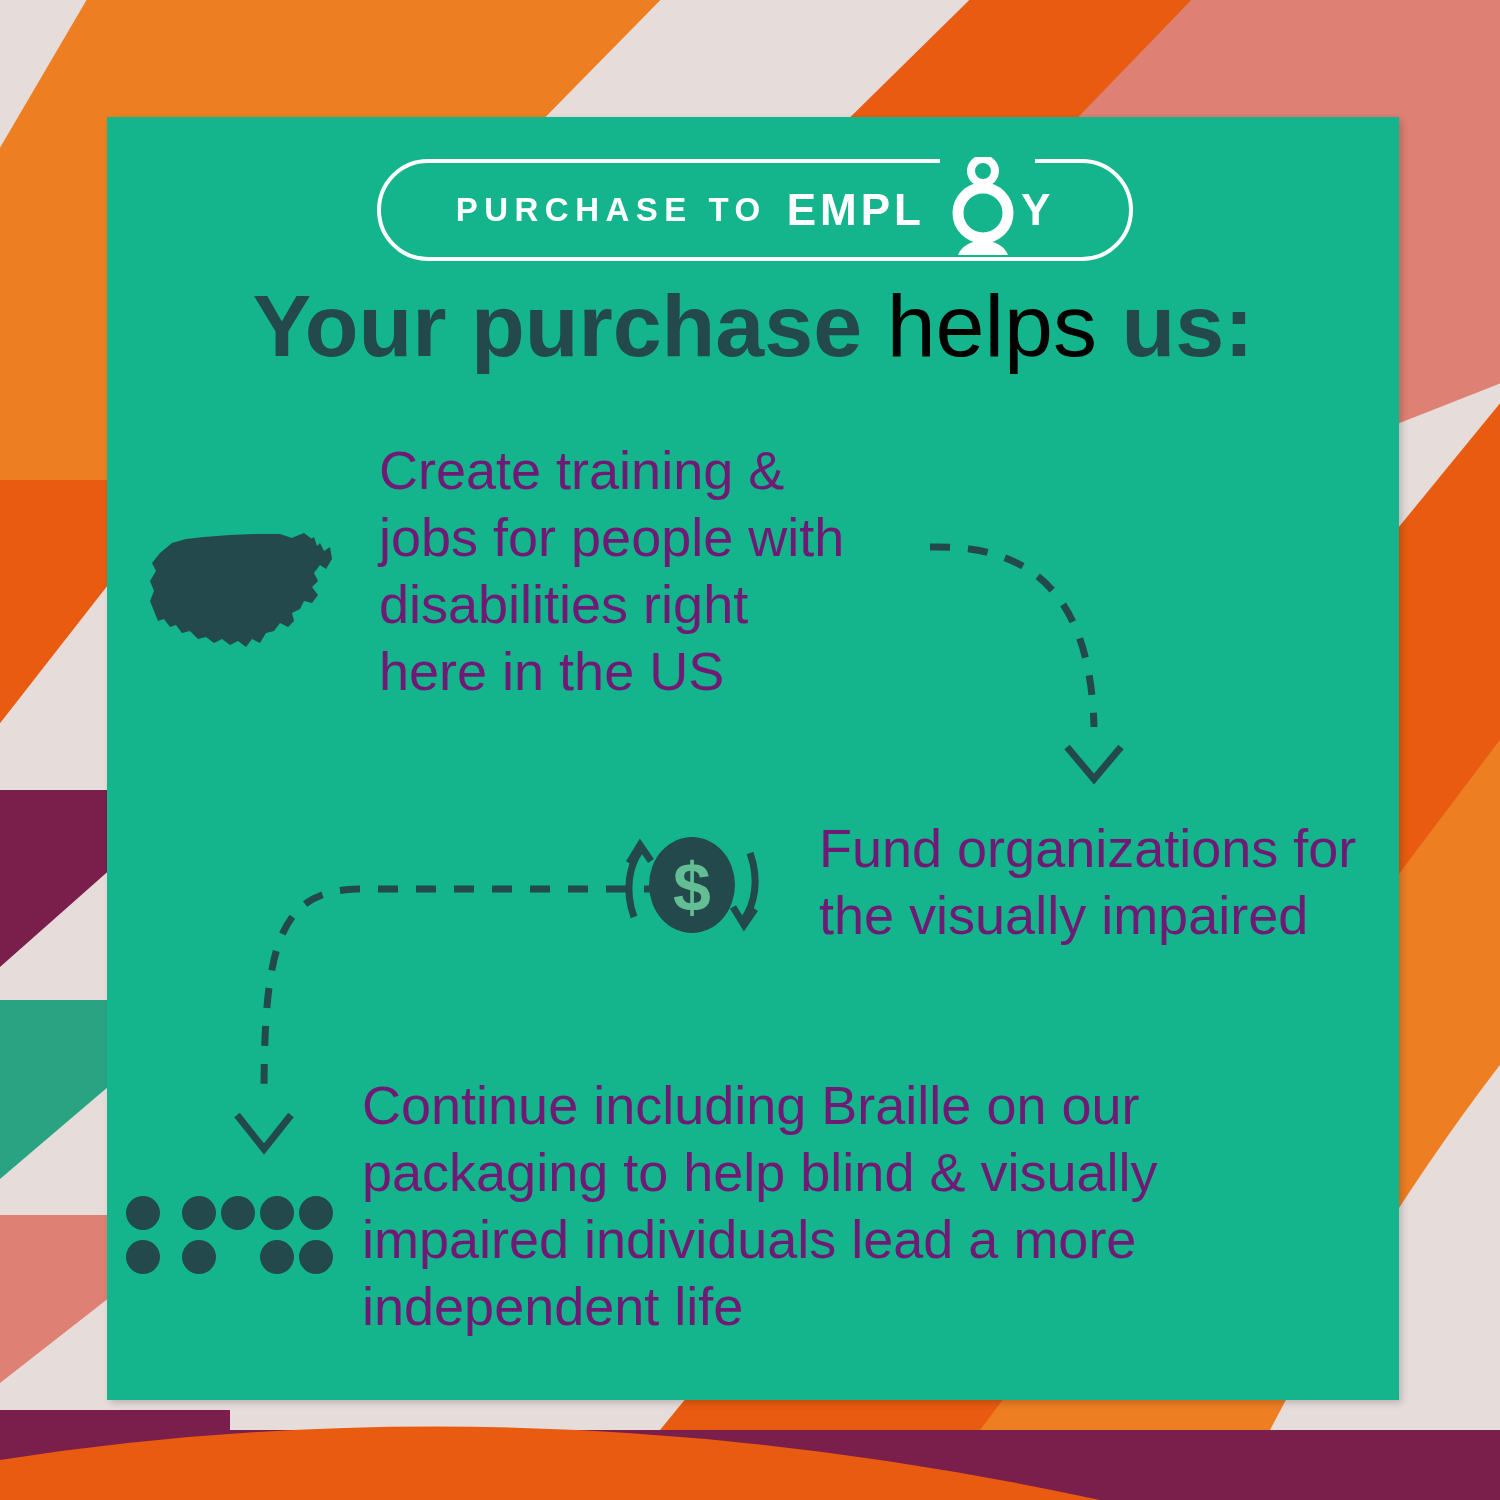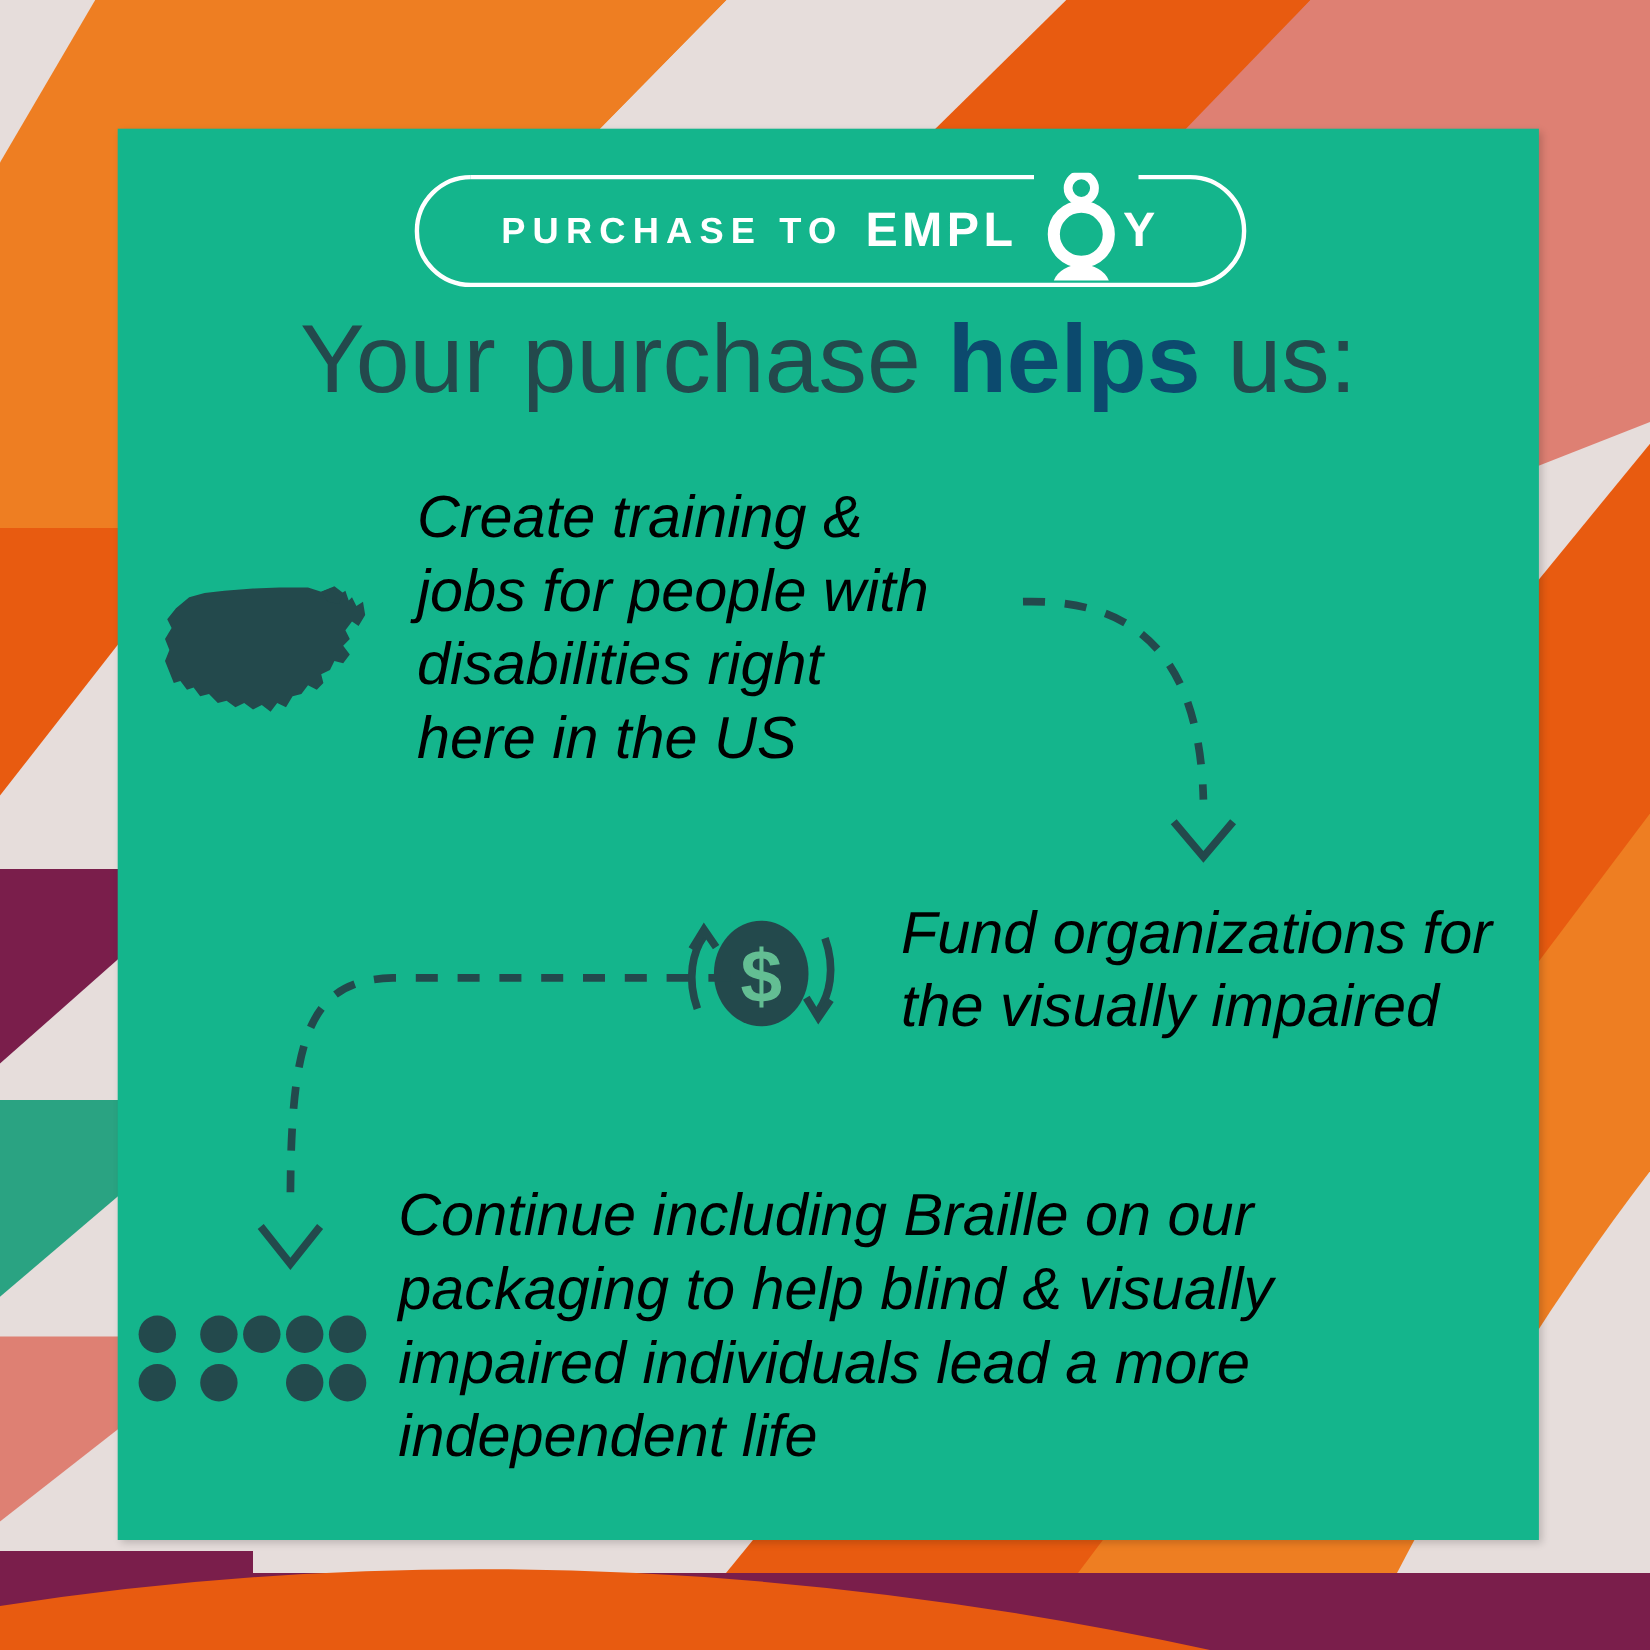--- a/index.html
+++ b/index.html
@@ -82,34 +82,33 @@
     top: 165px;
     width: 1292px;
     text-align: center;
     font-size: 88px;
     line-height: 1;
     color: #23494C;
     font-family: "Liberation Sans", sans-serif;
     white-space: nowrap;
   }
   #headline .hl-strong {
-    color: #0c4a6e;
-    font-weight: 700;
-  }
-  #headline .hl-normal { font-weight: 400; }
+    color: #000000;
+    font-weight: 400;
+  }
+  #headline .hl-normal { font-weight: 700; }
 
   
   .row-text {
     position: absolute;
-    color: #000000;
+    color: #701a75;
     font-size: 54px;
     line-height: 1.24;
     font-family: "Liberation Sans", sans-serif;
     white-space: pre-line;
-    font-style: italic;
   }
 
   #row1-text { left: 272px; top: 320px; width: 620px; }
   #row2-text { left: 712px; top: 698px; width: 600px; }
   #row3-text { left: 255px; top: 955px; width: 1010px; }
 
   
   #us-map {
     position: absolute;
     left: 35px;

